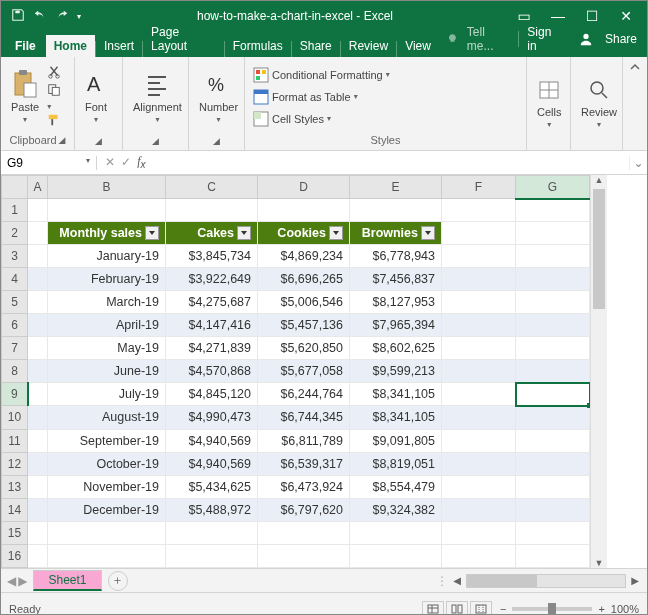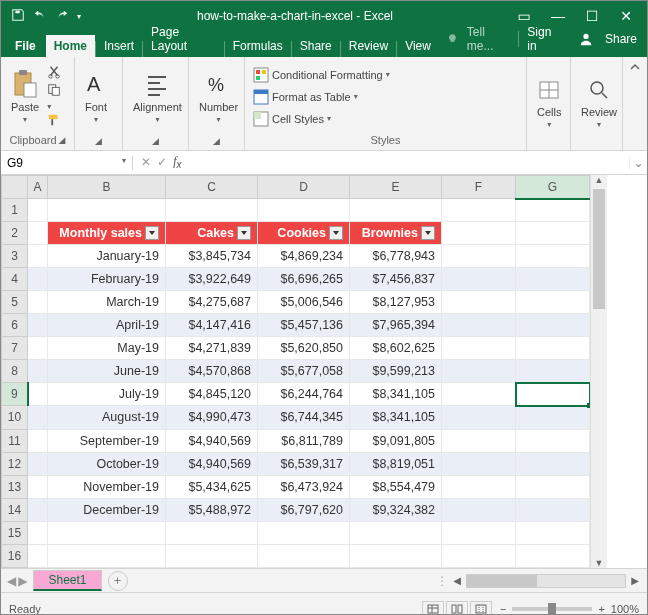--- a/index.html
+++ b/index.html
@@ -30,40 +30,40 @@
   .ribbon .group .label { text-align: center; font-size: 11px; color: #666; padding-bottom: 2px; display: flex; align-items: center; justify-content: center; gap: 2px; }
   .ribbon .group .label .launcher { font-size: 9px; }
   .ribbon .bigbtn { display: flex; flex-direction: column; align-items: center; justify-content: center; padding: 2px 4px; gap: 2px; }
   .ribbon .stack3 { display: flex; flex-direction: column; gap: 2px; }
   .ribbon .stack3 .row { display: flex; align-items: center; gap: 3px; font-size: 11px; padding: 1px 2px; }
   .ribbon .collapse { width: 24px; display: flex; align-items: flex-start; justify-content: center; padding-top: 4px; }
   .caret { font-size: 8px; color: #666; }
 
   
   .fxbar { height: 24px; display: flex; align-items: center; border-bottom: 1px solid #d4d4d4; font-size: 12px; }
-  .namebox { width: 132px; border-right: 1px solid #d4d4d4; padding: 0 6px; display: flex; align-items: flex-start; justify-content: space-between; }
+  .namebox { width: 96px; border-right: 1px solid #d4d4d4; padding: 0 6px; display: flex; align-items: flex-start; justify-content: space-between; }
   .fxbtns { display: flex; align-items: center; gap: 6px; padding: 0 8px; color: #999; }
   .fxbtns .fx { font-style: italic; font-family: 'Times New Roman', serif; color: #555; }
   .formulain { flex: 1; border: none; padding: 0 6px; font-size: 12px; }
   .fxexpand { width: 18px; text-align: center; color: #888; border-left: 1px solid #eee; }
 
   
   .grid-wrap { display: flex; height: 393px; }
   .grid { border-collapse: collapse; font-size: 12.5px; color: #333; }
   .grid th.colhdr { background: #e6e6e6; border: 1px solid #ccc; font-weight: normal; color: #555; height: 20px; font-size: 12px; }
   .grid th.rowhdr { background: #e6e6e6; border: 1px solid #ccc; font-weight: normal; color: #555; width: 26px; text-align: center; font-size: 12px; }
   .grid td { border: 1px solid #e8e8e8; height: 20px; padding: 0 6px; }
   .grid .corner { background: #e6e6e6; border: 1px solid #ccc; width: 26px; }
   .grid .colA { width: 20px; }
   .grid .colB { width: 118px; }
   .grid .colC, .grid .colD, .grid .colE { width: 92px; }
   .grid .colF { width: 74px; }
   .grid .colG { width: 74px; }
   
-  .tbl-head { background: #ef4444; color: #fff; font-weight: bold; text-align: right; position: relative; margin-left: 44px; }
+  .tbl-head { background: #4d7c0f; color: #fff; font-weight: bold; text-align: right; position: relative; margin-left: 44px; }
   .tbl-head .filterbtn { display: inline-flex; width: 14px; height: 14px; background: #f0f0f0; border: 1px solid #999; margin-left: 3px; align-items: center; justify-content: center; vertical-align: middle; }
   .tbl-head .filterbtn::after { content: ""; border-left: 3px solid transparent; border-right: 3px solid transparent; border-top: 4px solid #333; }
   .tbl-body td { background: #fff; }
   .tbl-body.stripe td { background: #eaeff7; }
   .tbl-body .month { text-align: right; }
   .tbl-body .num { text-align: right; }
   .grid th.rowhdr.active { background: #d3e8d9; border-right: 2px solid #0e7341; }
   .grid th.colhdr.active { background: #d3e8d9; border-bottom: 2px solid #0e7341; }
   .grid td.selected { outline: 2px solid #0e7341; outline-offset: -1px; position: relative; }
   .grid td.selected::after { content: ""; position: absolute; right: -3px; bottom: -3px; width: 5px; height: 5px; background: #0e7341; }

